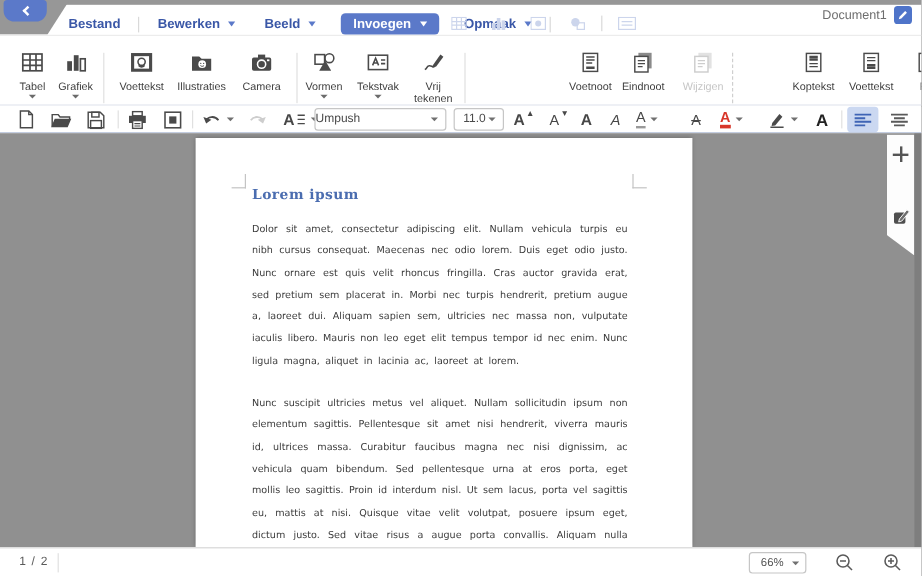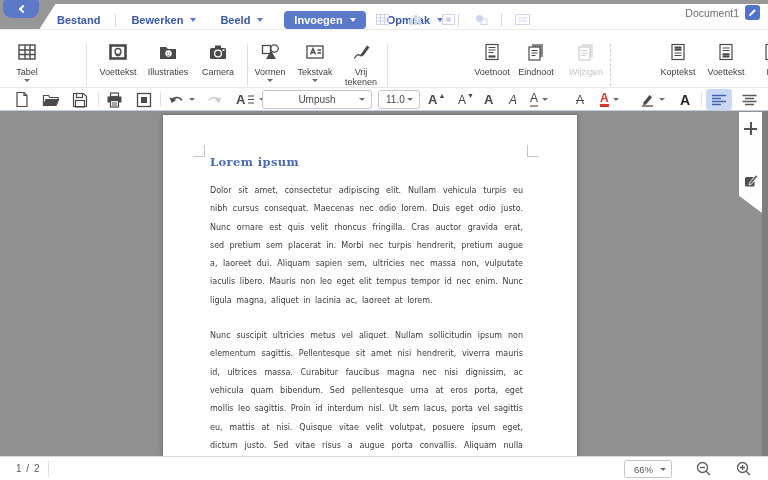--- a/index.html
+++ b/index.html
@@ -44,21 +44,21 @@
   .rsep.dashed { background:none; border-left:1px dashed #cfcfcf; }
 
   
   .qbar { position:absolute; left:0; top:89px; width:768px; height:22px; background:#fff;
           border-bottom:1px solid #c3cde0; }
   .qbtn { position:absolute; top:1px; height:19px; display:flex; align-items:center; cursor:pointer; }
   .qsep { position:absolute; top:3px; width:1px; height:15px; background:#e0e0e0; }
   .dchev { border-left:3px solid transparent; border-right:3px solid transparent;
            border-top:3.5px solid #707070; width:0; height:0; margin-left:4px; }
   .combo { position:absolute; top:1px; height:19px; border:1px solid #c6c6c6; border-radius:3px; background:#fff;
-           display:flex; align-items:center; justify-content:center; font-size:10px; color:#4a4a4a; cursor:pointer; }
+           display:flex; align-items:center; font-size:10px; color:#4a4a4a; cursor:pointer; }
   .combo .dchev { position:absolute; right:6px; }
   .glyph { font-size:12px; color:#474747; line-height:1; }
   .glyph.b { font-weight:bold; font-size:13px; }
   .glyph.i { font-style:italic; }
   .glyph.u { border-bottom:2px solid #9a9a9a; padding-bottom:1px; }
   .glyph.s { text-decoration:line-through; }
   .glyph.red { color:#d8362a; font-weight:bold; border-bottom:3px solid #d8362a; padding-bottom:0; }
   .glyph.solid { font-weight:bold; font-size:14px; color:#222; }
   .gsup { font-size:7px; color:#474747; position:relative; top:-4px; left:1px; }
   .alignbtn { position:absolute; top:0; width:26px; height:21px; display:flex; align-items:center;
@@ -171,20 +171,31 @@
       <span class="ricon">
           <svg width="22" height="22" viewBox="0 0 22 22" fill="none" stroke="#4a4a4a" stroke-width="1.4">
             <rect x="3" y="4" width="16" height="14"></rect>
             <path d="M3,9h16M3,13.5h16M9,4v14M14,4v14"></path>
           </svg>
         </span>
       <span class="rlabel">Tabel</span>
       <span class="chev"></span>
     </div>
 
+    <div class="ritem" style="left:23px">
+      <span class="ricon">
+          <svg width="22" height="22" viewBox="0 0 22 22">
+            <rect x="4" y="10" width="4" height="8" fill="#4a4a4a"></rect>
+            <rect x="9.5" y="5" width="4" height="13" fill="#4a4a4a"></rect>
+            <rect x="15" y="8" width="4" height="10" fill="none" stroke="#4a4a4a" stroke-width="1.4"></rect>
+          </svg>
+        </span>
+      <span class="rlabel">Grafiek</span>
+      <span class="chev"></span>
+    </div>
 
     <div class="rsep" style="left:86px"></div>
 
     <div class="ritem" style="left:78px">
       <span class="ricon">
           <svg width="22" height="22" viewBox="0 0 22 22">
             <rect x="3.5" y="4.5" width="15" height="13" fill="none" stroke="#4a4a4a" stroke-width="2.6"></rect>
             <circle cx="11" cy="10.5" r="3" fill="none" stroke="#4a4a4a" stroke-width="1.3"></circle>
             <path d="M8.5,13.5c1.5,1.5 3.5,1.5 5,0" stroke="#4a4a4a" stroke-width="1.3" fill="none"></path>
           </svg>

